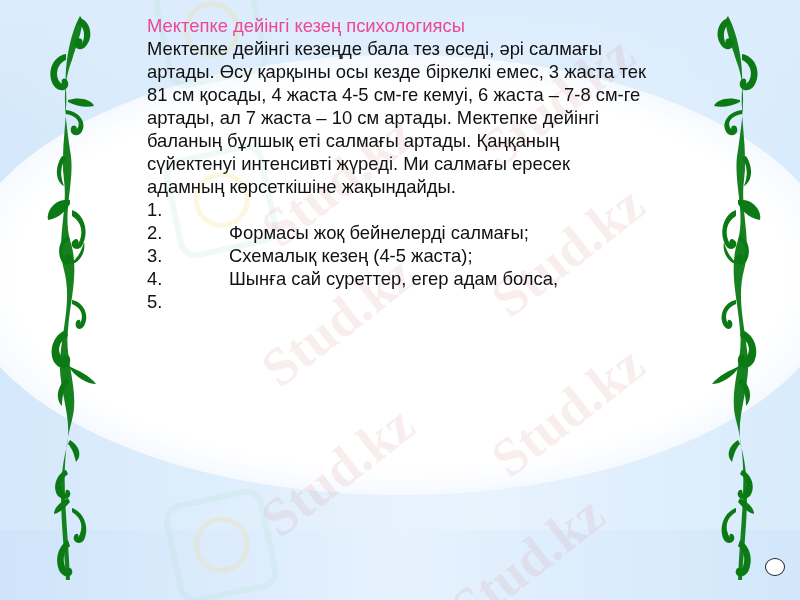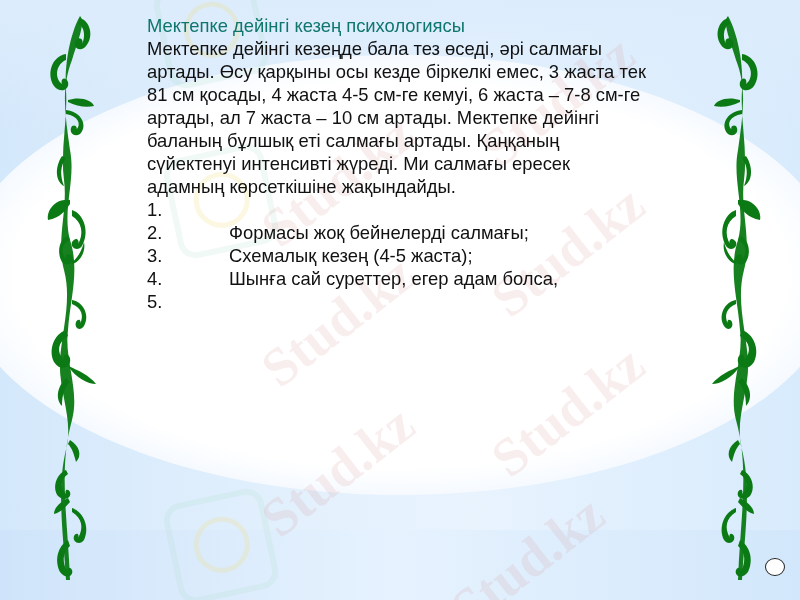--- a/index.html
+++ b/index.html
@@ -35,21 +35,21 @@
       border-radius: 50%; border: 5px solid rgba(240, 220, 120, 0.22);
     }
     .ornament { position: absolute; top: 0; width: 90px; height: 600px; }
     .ornament.left { left: 20px; }
     .ornament.right { left: 698px; }
     .content {
       position: absolute; left: 147px; top: 14px; width: 500px;
       font-size: 18.4px; line-height: 23px; color: #111111;
     }
     .content p { margin: 0; }
-    .title { color: #0f766e; }
+    .title { color: #ec4899; }
     .red { color: #ee1c1c; }
     .list-row { display: flex; }
     .list-num { width: 82px; flex: 0 0 82px; }
     .list-cont { padding-left: 0; }
     .nav-circle {
       position: absolute; left: 765px; top: 558px; width: 18px; height: 16px;
       border: 1.5px solid #222; border-radius: 50%; background: #ffffff;
     }
   </style>
 </head>

